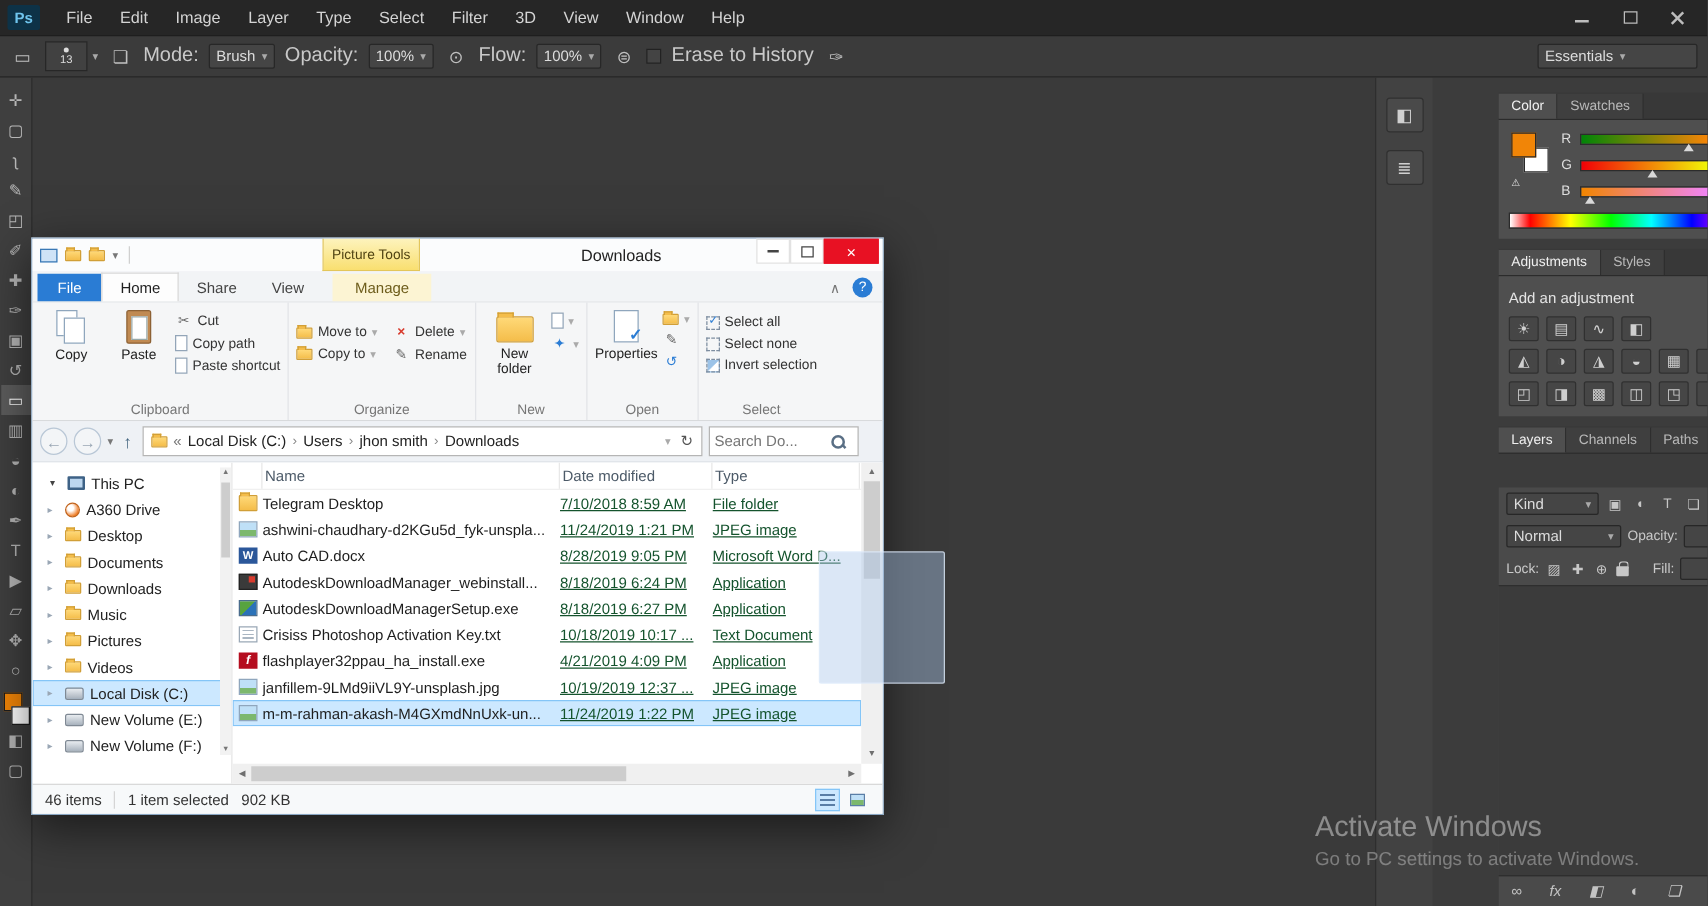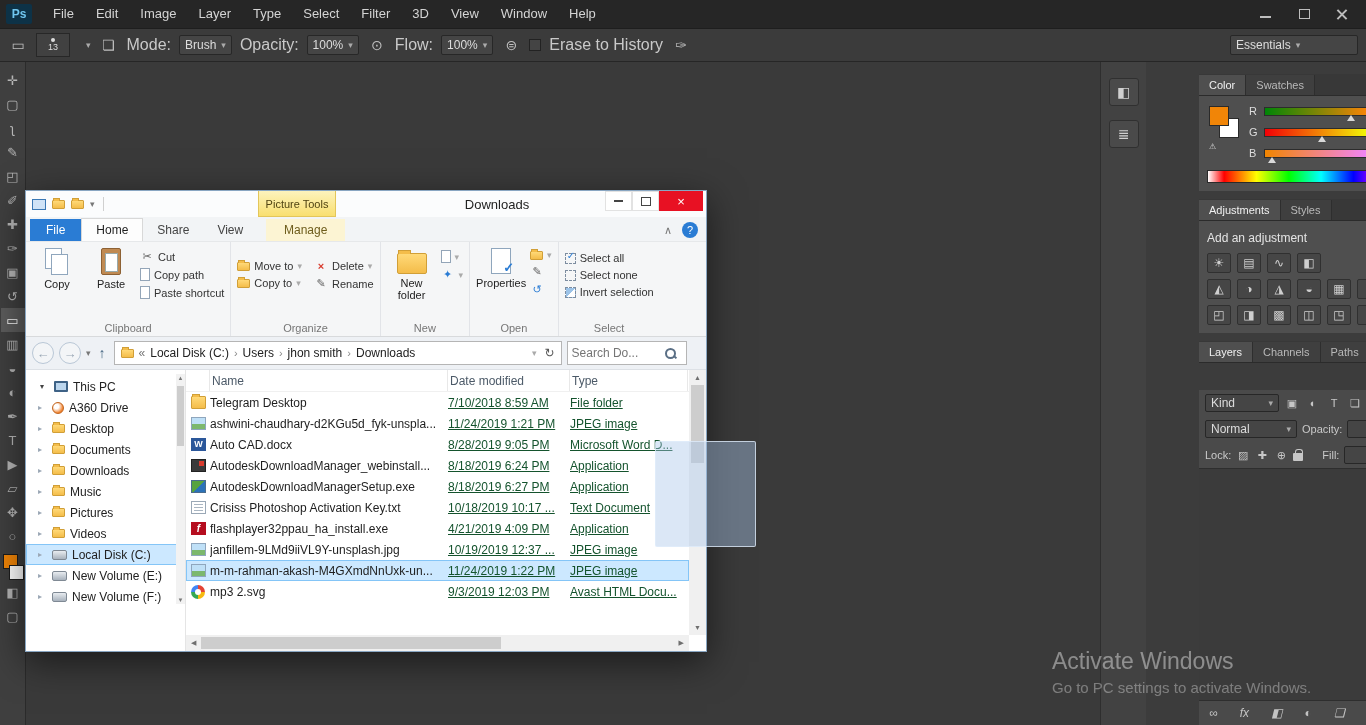--- a/index.html
+++ b/index.html
@@ -15,21 +15,21 @@
   .wc-min::after { content:""; position:absolute; left:0; bottom:2px; width:11px; height:2px; background:#bdbdbd; }
   .wc-max::after { content:""; position:absolute; left:1px; top:1px; width:9px; height:8px; border:1px solid #bdbdbd; }
   .wc-close::before,.wc-close::after { content:""; position:absolute; left:5px; top:0; width:2px; height:13px; background:#bdbdbd; }
   .wc-close::before { transform:rotate(45deg);} .wc-close::after { transform:rotate(-45deg);}
 
   .optionsbar { position:absolute; left:0; top:28px; width:1366px; height:34px; background:#3b3b3b; border-top:1px solid #1e1e1e; border-bottom:1px solid #262626; display:flex; align-items:center; gap:8px; padding:0 8px; z-index:5; }
   .ob-lbl { color:#c9c9c9; font-size:16px; }
   .dkbox { background:#454545; border:1px solid #272727; border-radius:2px; color:#ddd; font-size:12px; height:20px; display:flex; align-items:center; padding:0 5px; gap:5px; }
   .dd-ar { color:#aaa; font-size:9px; }
   .ob-icon { color:#bfbfbf; font-size:14px; width:20px; text-align:center; }
-  .ob-brush { display:flex; align-items:center; gap:16px; }
+  .ob-brush { display:flex; align-items:center; gap:4px; }
   .brush-prev { width:34px; height:24px; background:#414141; border:1px solid #272727; color:#ddd; font-size:9px; display:flex; flex-direction:column; align-items:center; justify-content:center; line-height:1; }
   .dot { width:4px; height:4px; background:#ddd; border-radius:50%; margin-bottom:1px; }
   .ob-check { width:12px; height:12px; background:#444; border:1px solid #222; }
   .ob-spacer { flex:1; }
   .ws-box { width:128px; justify-content:flex-start; }
 
   .toolbar { position:absolute; left:0; top:62px; width:26px; height:663px; background:#3f3f3f; border-right:1px solid #2b2b2b; display:flex; flex-direction:column; align-items:center; padding-top:6px; z-index:4; }
   .tool { width:24px; height:24px; color:#b5b5b5; font-size:13px; display:flex; align-items:center; justify-content:center; }
   .tool.active { background:#5c5c5c; color:#fff; }
   .swatches { position:relative; width:22px; height:26px; margin-top:6px; }
@@ -731,38 +731,46 @@
         <span class="fname">janfillem-9LMd9iiVL9Y-unsplash.jpg</span>
         <span class="fdate">10/19/2019 12:37 ...</span>
         <span class="ftype">JPEG image</span>
       </div>
       <div class="frow sel">
         <span class="fic fi-jpg"></span>
         <span class="fname">m-m-rahman-akash-M4GXmdNnUxk-un...</span>
         <span class="fdate">11/24/2019 1:22 PM</span>
         <span class="ftype">JPEG image</span>
       </div>
-      <div class="frow">
-        <span class="fic fi-svg"></span>
-        <span class="fname">mp3 2.svg</span>
-        <span class="fdate">9/3/2019 12:03 PM</span>
-        <span class="ftype">Avast HTML Docu...</span>
-      </div>
 
       <div class="hscroll">
         <span class="ar">◀</span>
         <span class="thumb"></span>
         <span class="sp"></span>
         <span class="ar">▶</span>
       </div>
 
       <div class="vscroll">
         <span class="ar">▲</span>
         <span class="thumb"></span>
         <span class="sp"></span>
         <span class="ar">▼</span>
       </div>
     </div>
   </div>
 
+  <div class="statusbar">
+    <span>46 items</span>
+    <span class="st-sep"></span>
+    <span>1 item selected</span>
+    <span>902 KB</span>
+    <span class="st-right">
+      <span class="viewbtn act">
+          <span class="vb-details"></span>
+        </span>
+      <span class="viewbtn">
+          <span class="vb-thumbs"></span>
+        </span>
+    </span>
+  </div>
 </div>
 
 <div class="dragghost"></div>
 
 </body></html>

